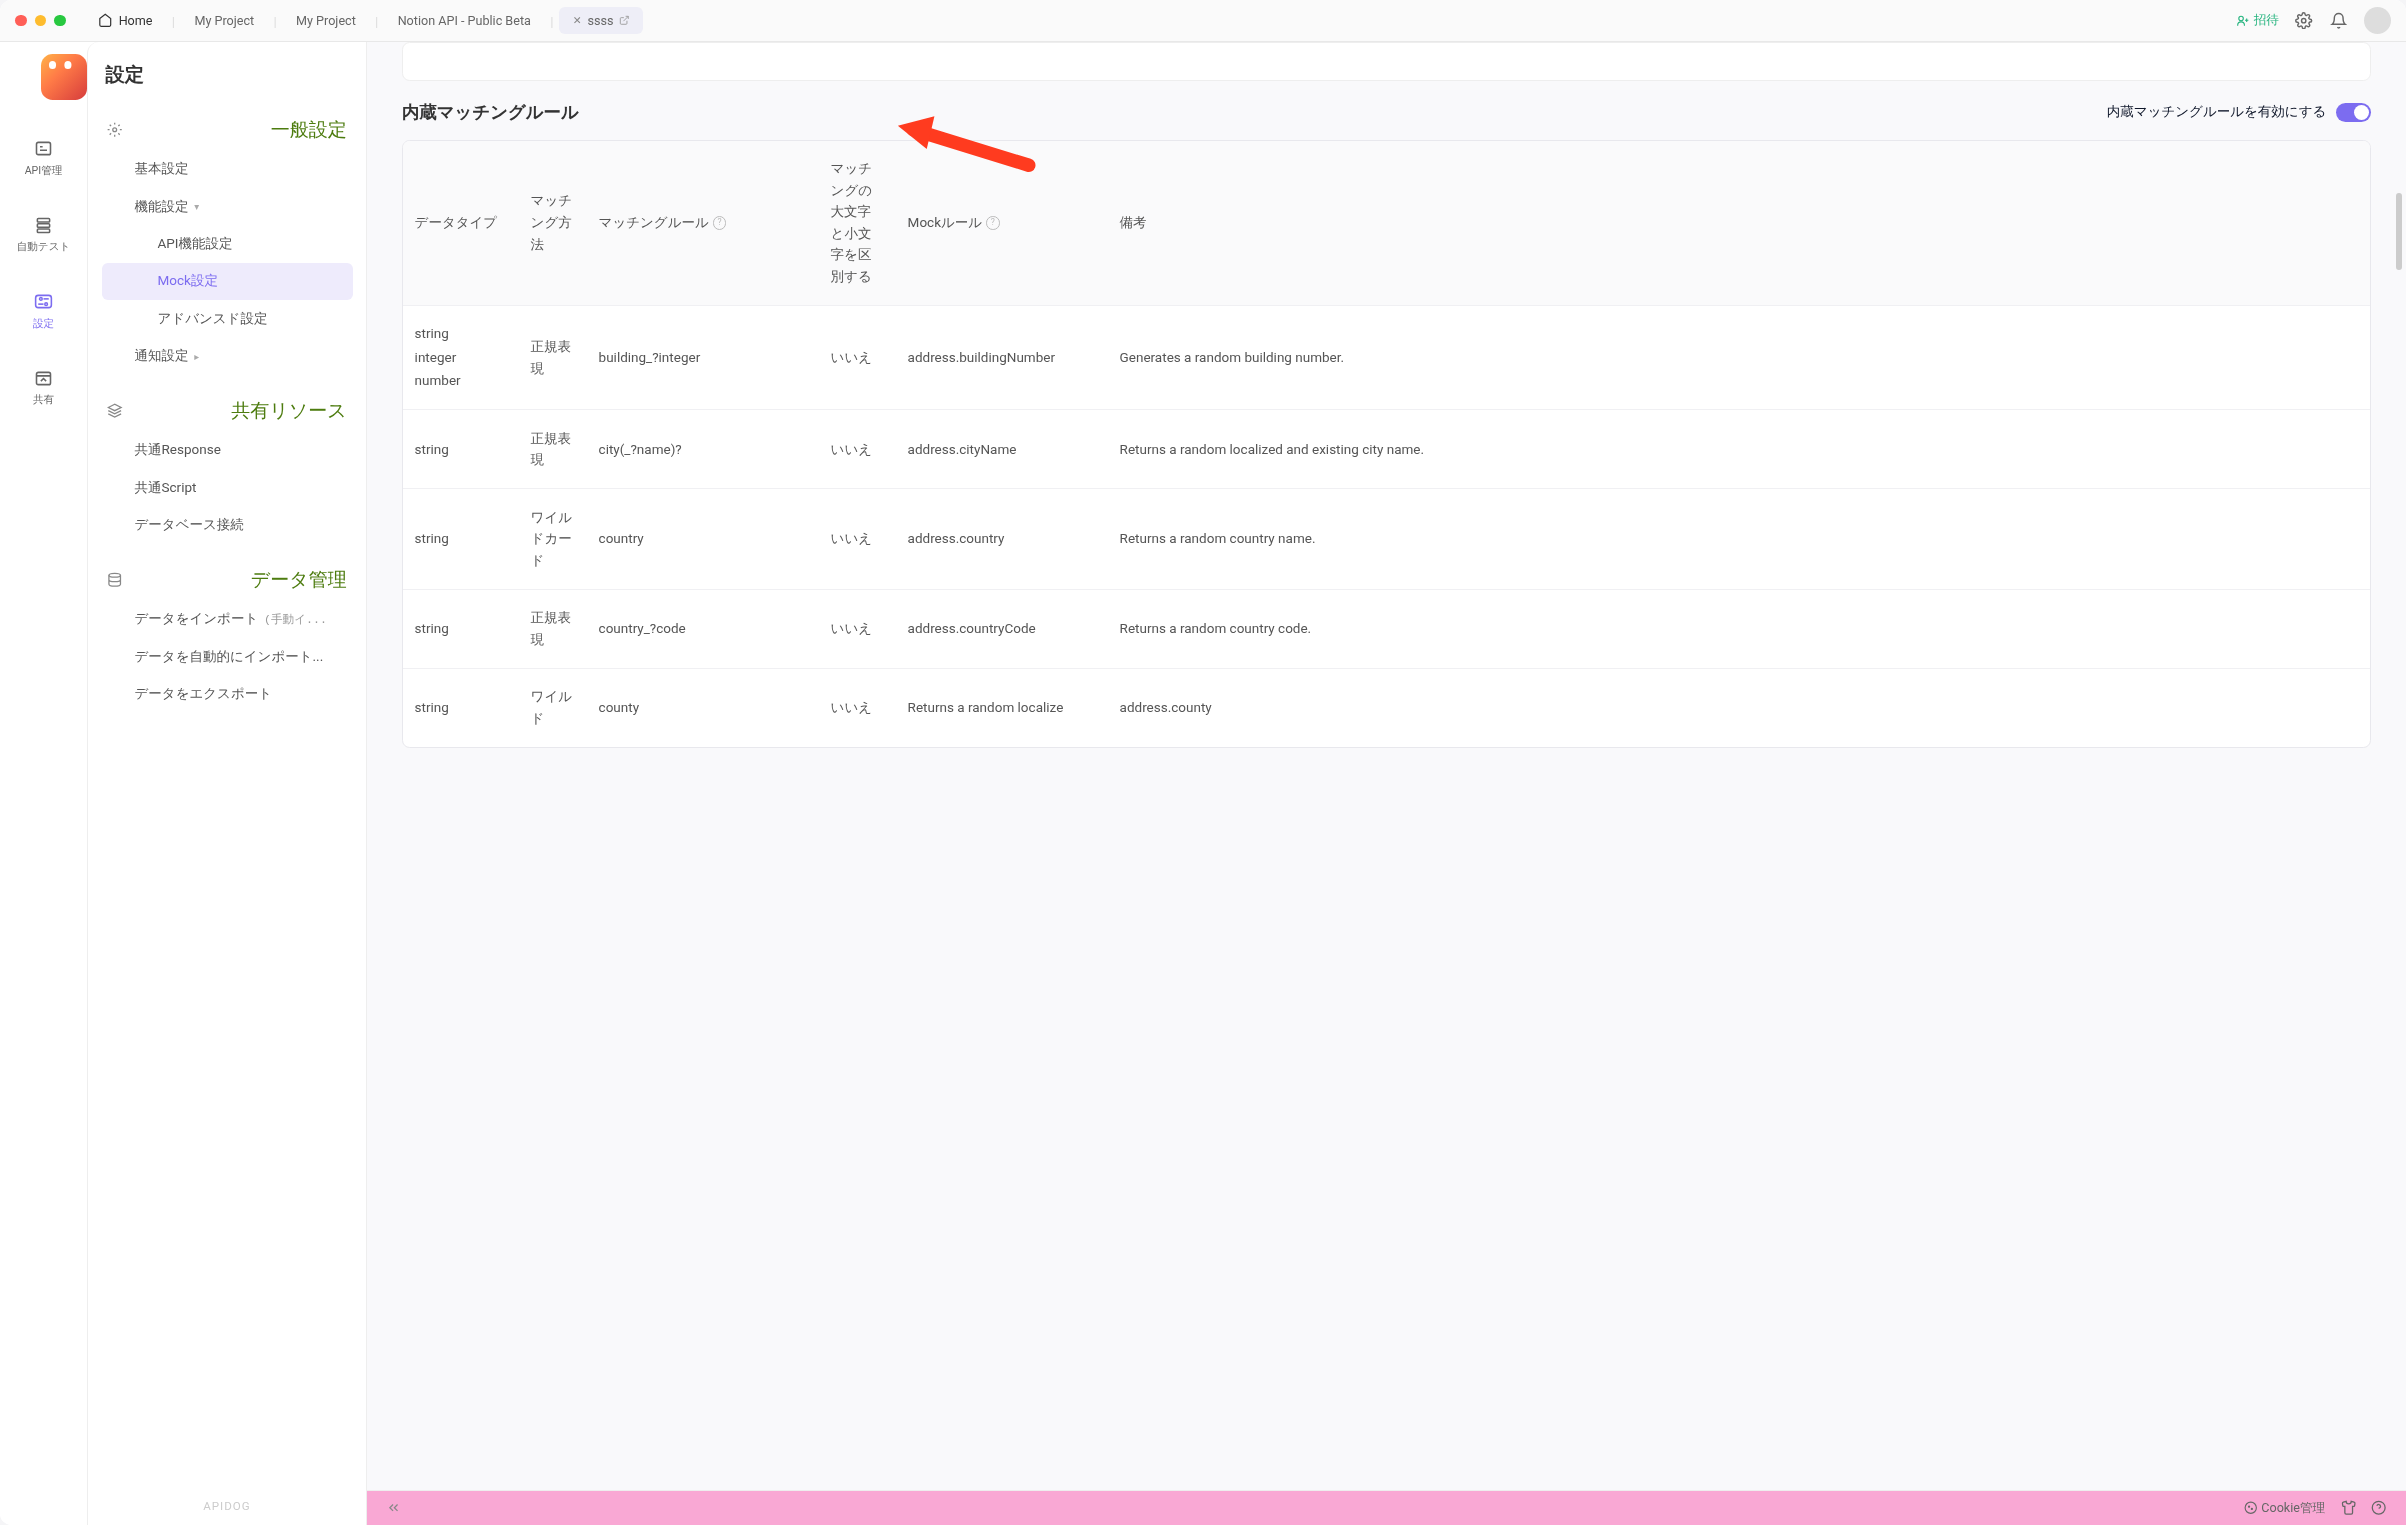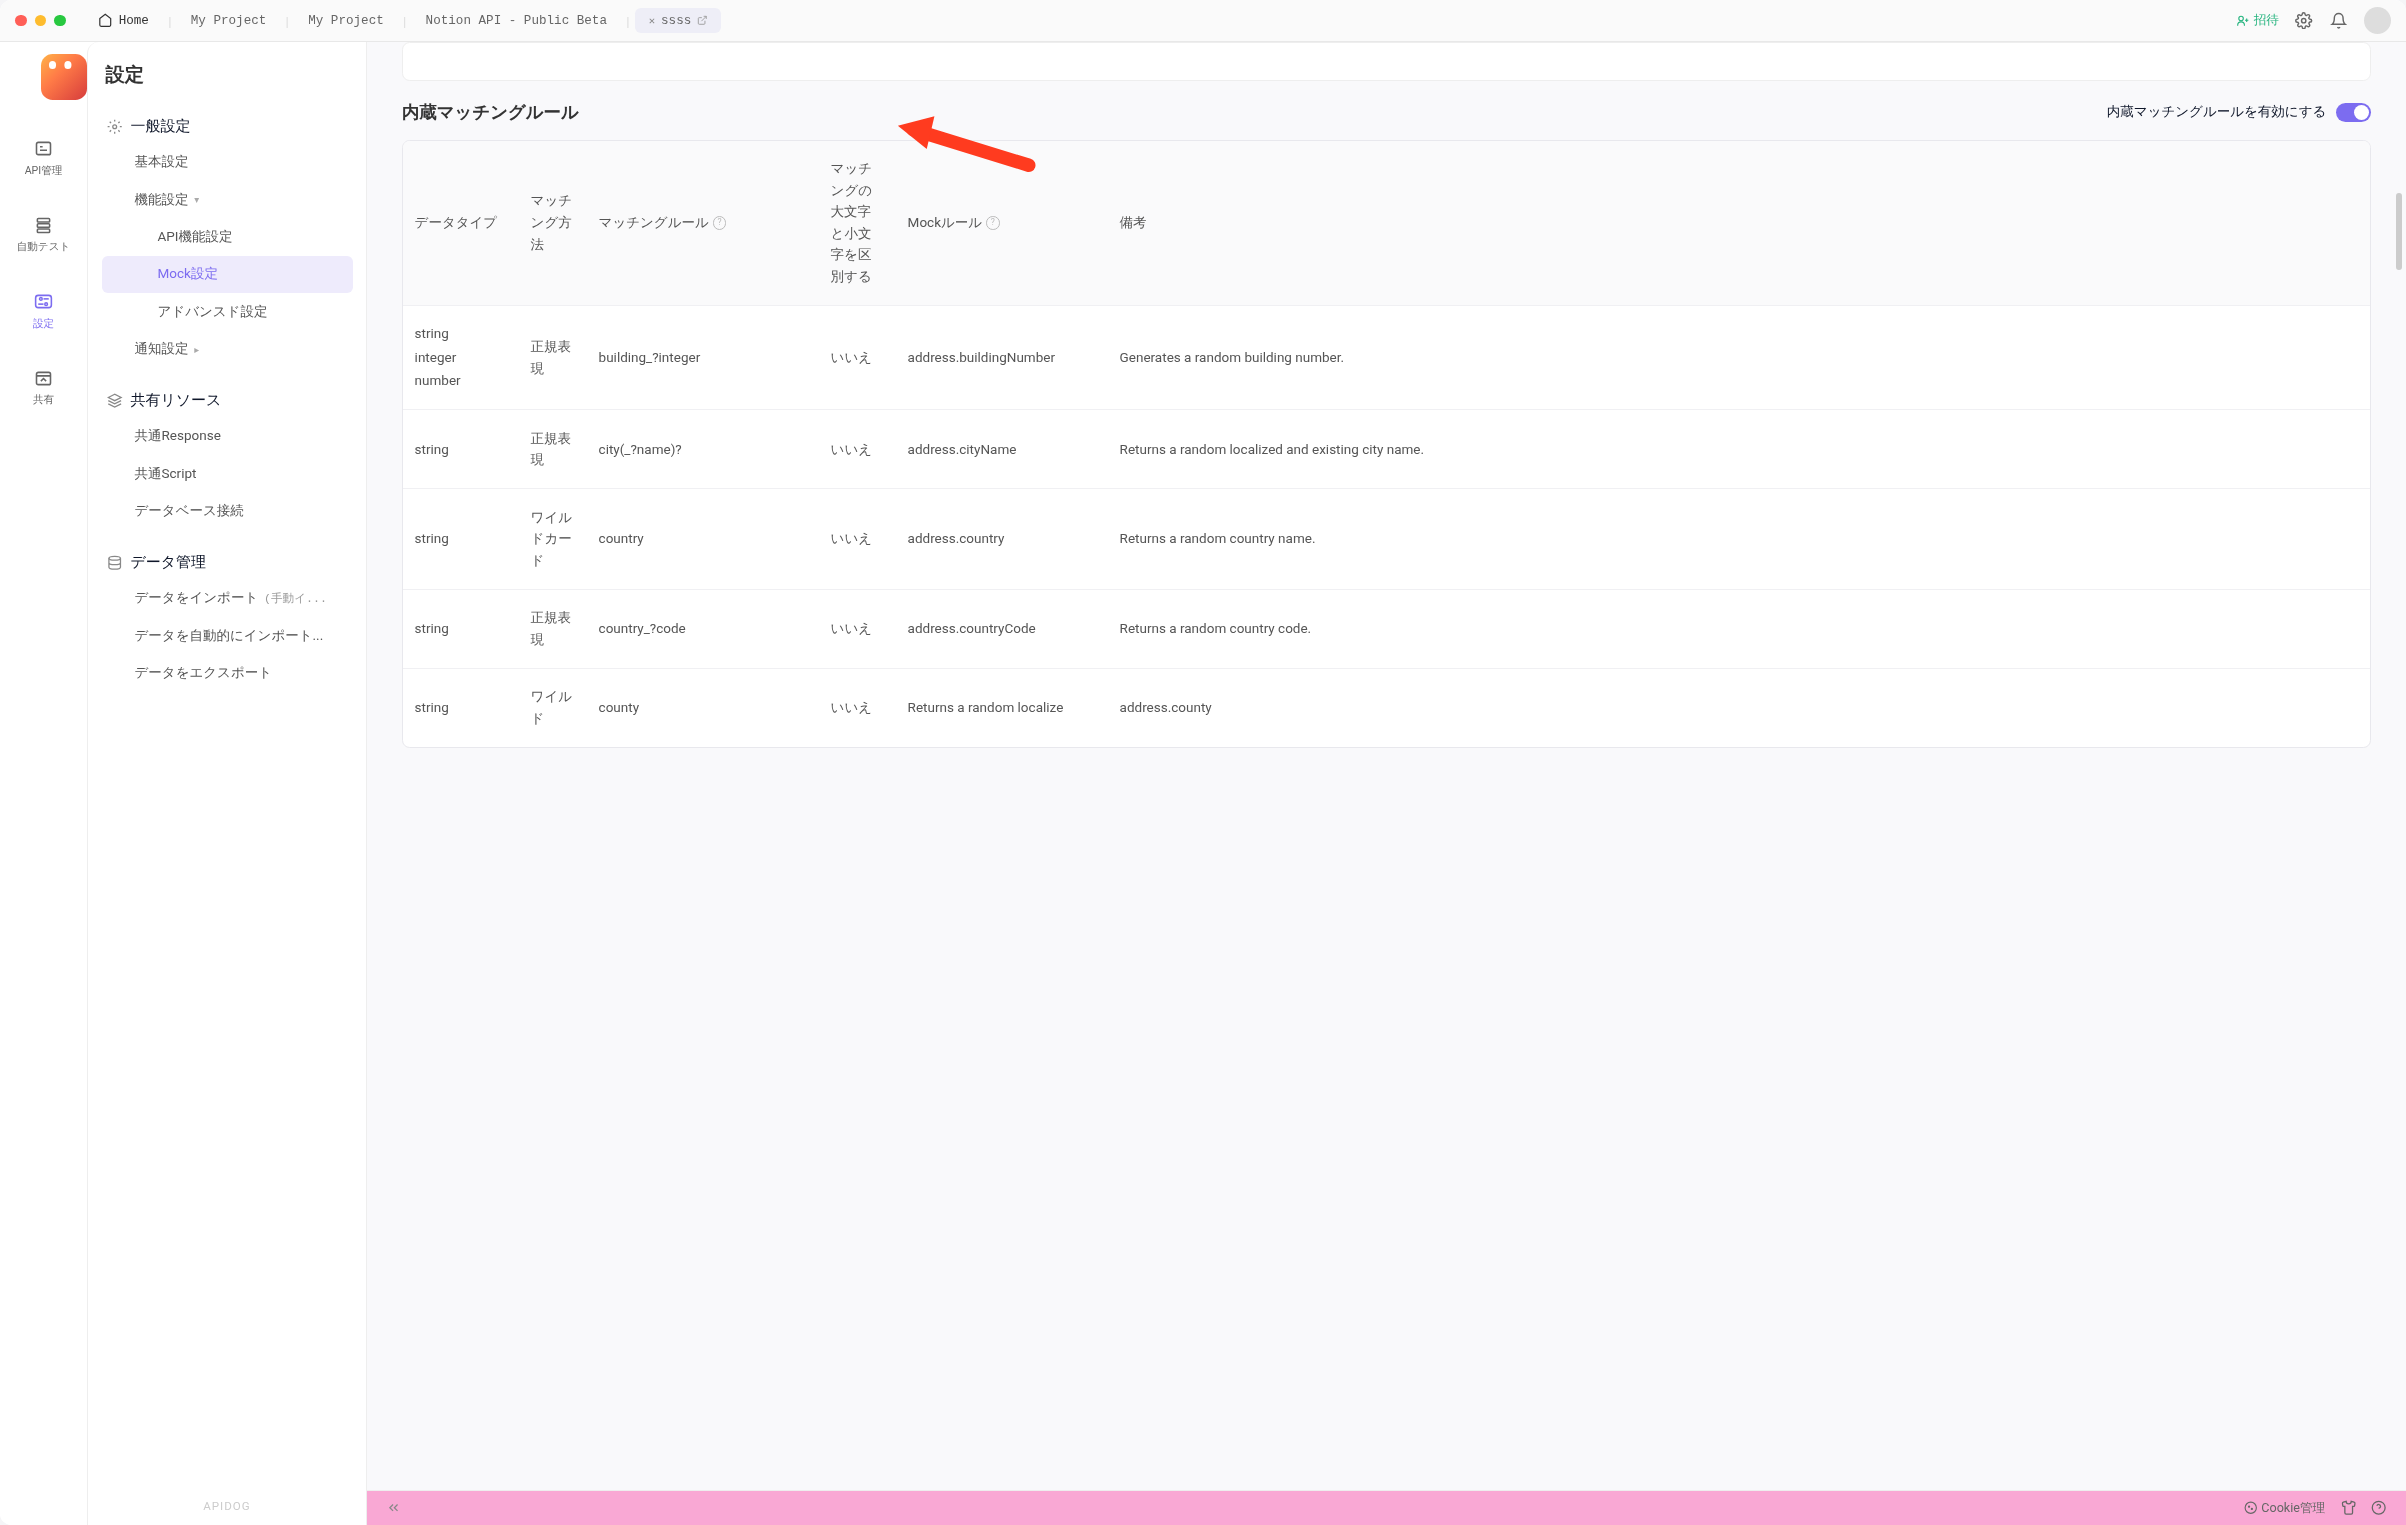--- a/index.html
+++ b/index.html
@@ -61,21 +61,20 @@
     .tab {
       display: flex;
       align-items: center;
       gap: 5.8px;
       padding: 5.8px 13.5px;
       font-size: 12.6px;
       color: #666;
       border-radius: 5.8px;
       cursor: pointer;
       white-space: nowrap;
-      font-family: Liberation Mono, monospace;
     }
 
     .tab.home {
       color: #333;
     }
 
     .tab.active {
       background: #eeeef7;
       color: #666;
     }
@@ -208,22 +207,23 @@
 
     .settings-section {
       margin-bottom: 15.4px;
     }
 
     .section-header {
       display: flex;
       align-items: center;
       gap: 7.7px;
       padding: 7.7px 5.8px;
-      font-size: 15px;
-      color: #0f172a;
+      font-size: 19px;
+      color: #4d7c0f;
+      justify-content: space-between;
     }
 
     .section-icon {
       width: 15.4px;
       height: 15.4px;
       color: #888;
       flex-shrink: 0;
     }
 
     .nav-item {

